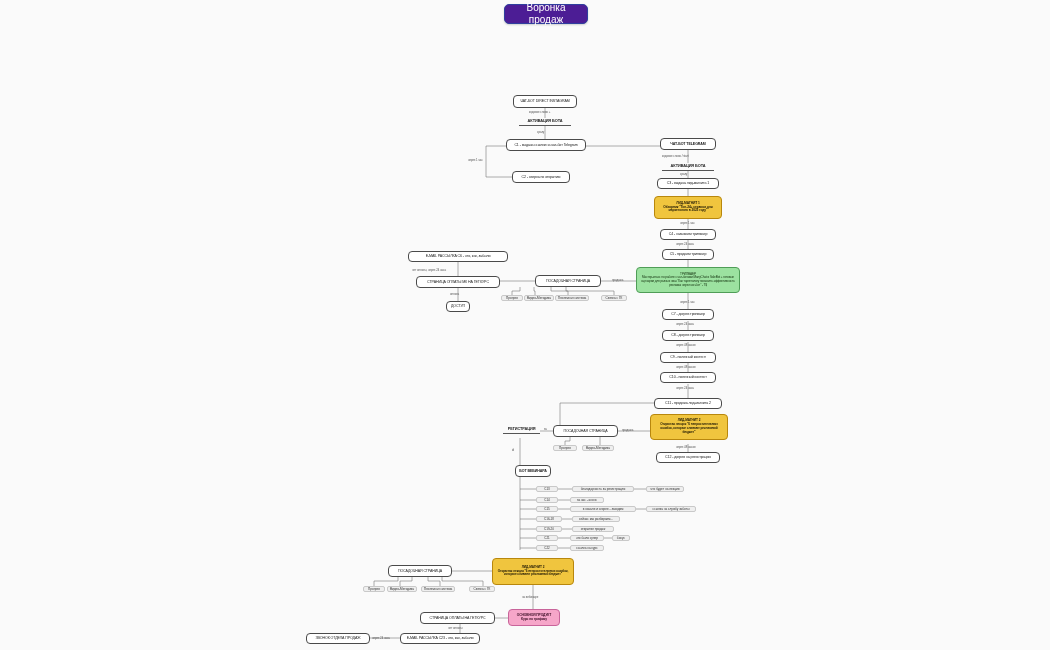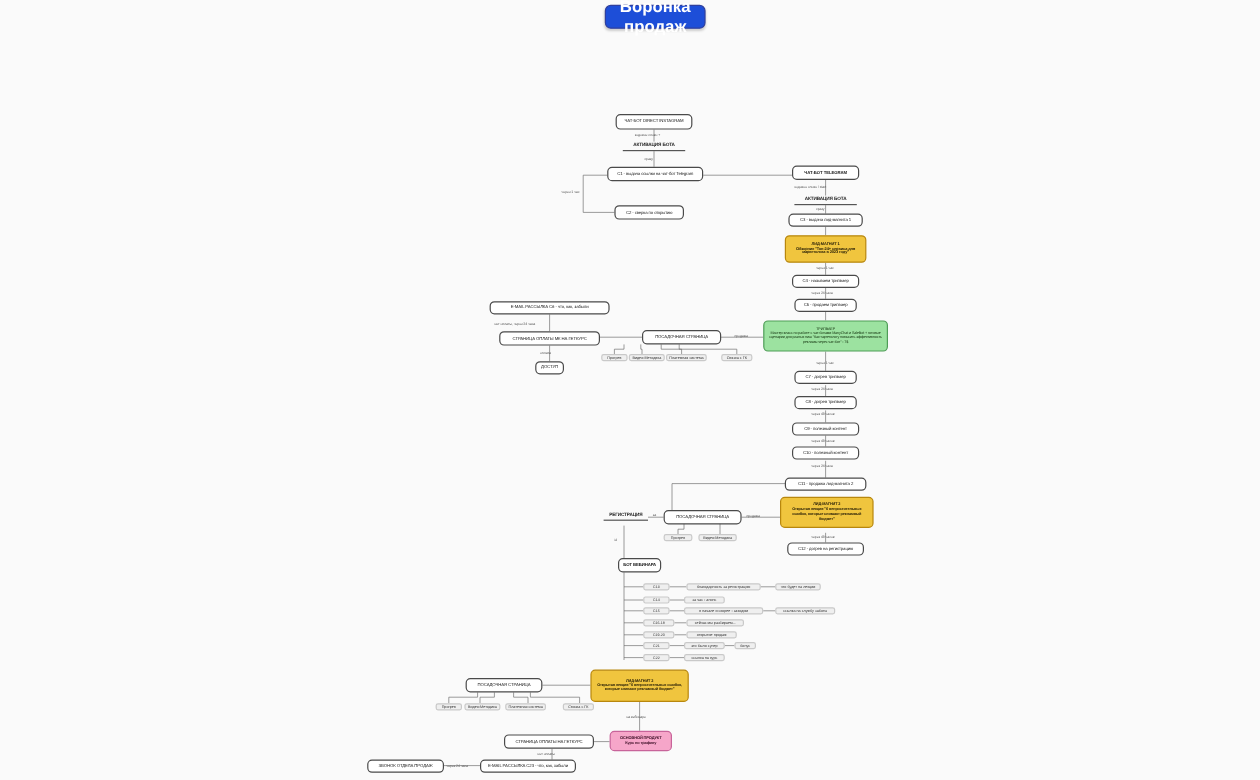--- a/index.html
+++ b/index.html
@@ -15,22 +15,22 @@
   .node{
     position:absolute;box-sizing:border-box;
     display:flex;align-items:center;justify-content:center;
     text-align:center;line-height:1.18;
     color:#1b1b1b;letter-spacing:-0.1px;
     background:#ffffff;border:1px solid #4a4a4a;border-radius:4px;
     font-size:3.6px;padding:1px 3px;
     white-space:pre-line;
   }
   .title-node{
-    background:#1d4ed8;border:1px solid #2f3f9e;border-radius:5px;
-    color:#fff;font-size:14px;font-weight:bold;letter-spacing:0px;
+    background:#4c1d95;border:1px solid #2f3f9e;border-radius:5px;
+    color:#fff;font-size:10px;font-weight:normal;letter-spacing:0px;
     box-shadow:0 1px 2px rgba(0,0,0,.18);
   }
   .yellow{background:#f0c53e;border:1.3px solid #b8870d;font-weight:bold;color:#2b2208;}
   .green{background:#9ce2a0;border:1.1px solid #4f9d57;color:#14330f;}
   .pink{background:#f6a6c9;border:1.1px solid #c8649a;font-weight:bold;color:#3a0d24;}
   .underlined{
     background:transparent;border:0;border-bottom:1.6px solid #555;
     border-radius:0;font-size:3.9px;font-weight:bold;color:#222;
     align-items:flex-end;padding-bottom:1px;
   }

